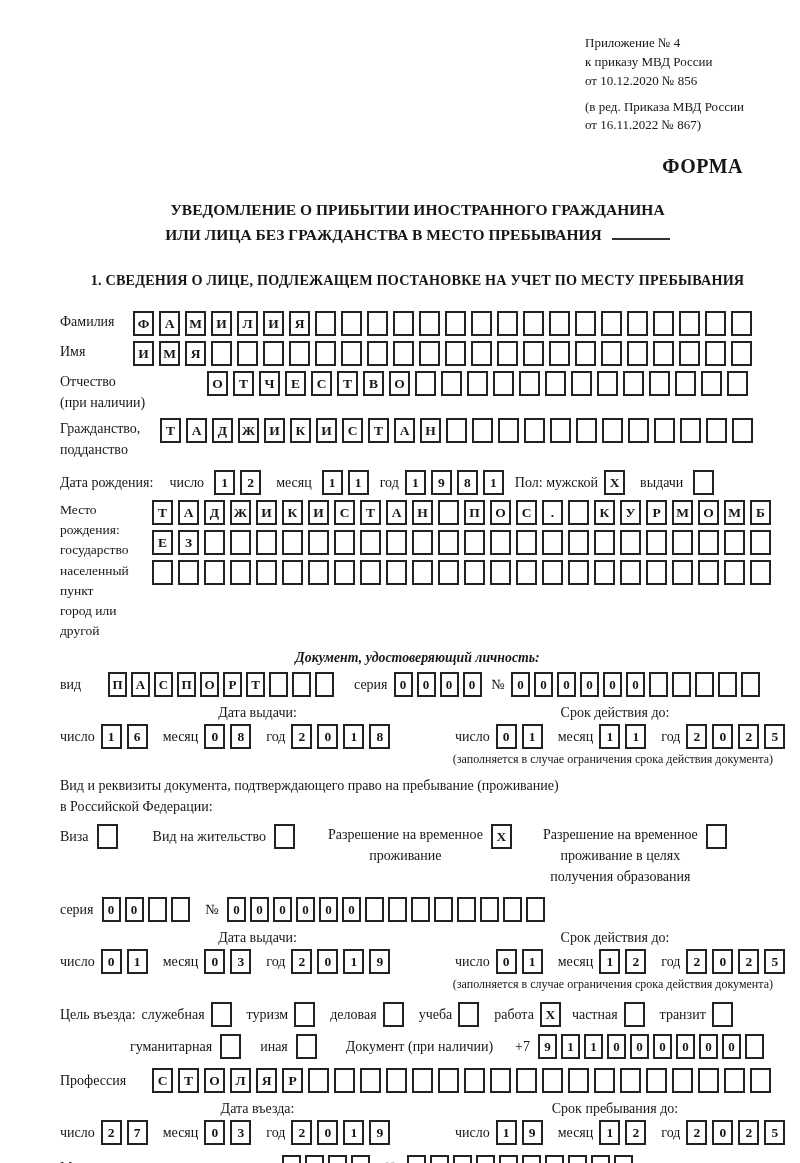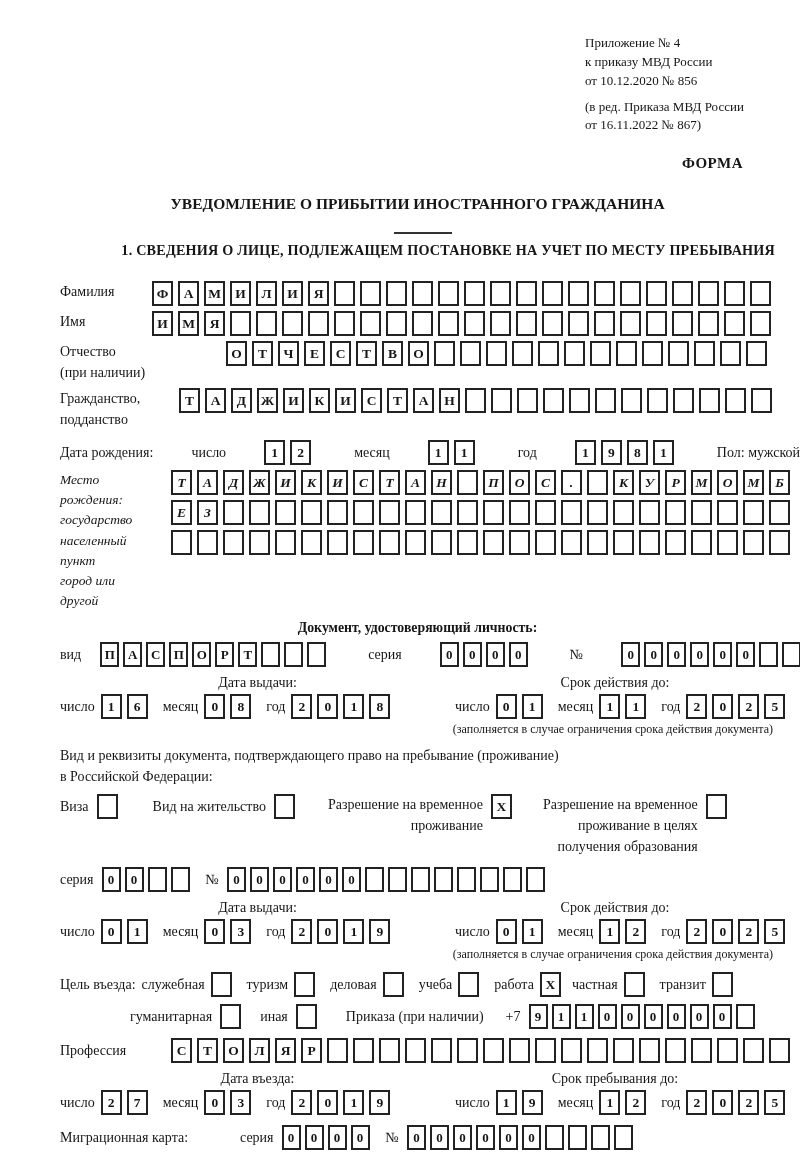--- a/index.html
+++ b/index.html
@@ -2,59 +2,59 @@
 <html><head>
 <meta charset="utf-8">
 <style>
   html,body{margin:0;padding:0;background:#fff;}
   body{width:800px;min-height:1163px;font-family:"Liberation Serif","DejaVu Serif",serif;color:#161616;}
   .page{box-sizing:border-box;width:800px;min-height:1163px;padding:34px 25px 20px 60px;}
 
   
   .hdr{margin-left:auto;width:190px;font-size:13px;line-height:1.45;}
   .hdr .rev{margin-top:7px;}
-  .forma{font-weight:bold;font-size:15px;text-align:right;padding-right:32px;margin-top:20px;letter-spacing:.5px;}
+  .forma{font-weight:bold;font-size:20px;text-align:right;padding-right:32px;margin-top:20px;letter-spacing:.5px;}
 
   
   .title{margin-top:20px;text-align:center;font-weight:bold;font-size:15.5px;line-height:1.6;}
   .blank-underline{display:inline-block;width:58px;border-bottom:2px solid #333;height:12px;margin-left:10px;}
-  .sect{text-align:right;font-weight:bold;font-size:14.2px;letter-spacing:.2px;}
+  .sect{margin-top:24px;text-align:center;font-weight:bold;font-size:14.2px;letter-spacing:.2px;}
 
   
-  .frow{display:flex;align-items:flex-start;margin-top:5px;gap:19px;}
+  .frow{display:flex;align-items:flex-start;margin-top:5px;}
   .flabel{font-size:14px;line-height:1.5;flex:0 0 auto;}
   .t{font-size:14px;line-height:25px;white-space:nowrap;}
   .cells{display:inline-flex;flex:0 0 auto;}
   .cell{display:inline-block;box-sizing:border-box;width:21px;height:25px;border:2px solid #222;
         margin-right:5px;text-align:center;font-weight:700;font-size:13.5px;line-height:21px;background:#fff;}
   .cells.sm .cell{width:19px;margin-right:4px;font-size:13px;}
   .stack > .cells{display:flex;margin-top:0;}
   .stack > .cells + .cells{margin-top:5px;}
 
   .w73{width:73px;} .w100{width:100px;} .w147{width:147px;} .w92{width:92px;} .w150{width:150px;}
 
   .gap6{display:inline-block;width:6px;} .gap10{display:inline-block;width:10px;} .gap16{display:inline-block;width:16px;}
 
-  .doc-heading{margin-top:8px;text-align:center;font-weight:bold;font-size:13.8px;}
+  .doc-heading{margin-top:8px;text-align:center;font-weight:bold;font-size:13.8px;font-style:italic;}
 
   .datehead{display:flex;margin-top:8px;font-size:14px;align-items:center;}
   .datehead .dh-l{flex:0 0 395px;text-align:center;}
   .datehead .dh-r{flex:1;text-align:center;}
   .daterow{display:flex;margin-top:3px;}
   .dcol-l{flex:0 0 395px;display:flex;}
   .dcol-r{flex:1;display:flex;}
   .dcol-l .t,.dcol-r .t{margin-right:6px;}
   .dcol-l .cells,.dcol-r .cells{margin-right:10px;}
   .note-right{text-align:right;font-size:12px;margin-top:3px;padding-right:2px;}
 
   .intro{font-size:14px;line-height:1.55;margin-top:8px;}
   .cbrow{display:flex;align-items:flex-start;margin-top:6px;font-size:14px;}
   .cbitem{display:flex;align-items:flex-start;margin-right:14px;}
   .cbitem .t{margin-right:8px;}
-  .cb-multi{text-align:right;font-size:14px;line-height:1.5;margin-right:8px;}
+  .cb-multi{text-align:center;font-size:14px;line-height:1.5;margin-right:8px;}
 
   .purpose{display:flex;align-items:center;flex-wrap:nowrap;margin-top:10px;}
   .purpose .t{margin-right:6px;}
   .purpose .cells{margin-right:10px;}
   .purpose2{display:flex;align-items:flex-start;margin-top:7px;margin-left:70px;}
   .purpose2 .t{margin-right:8px;}
   .purpose2 .cells{margin-right:14px;}
 
   .serrow{display:flex;align-items:center;margin-top:10px;}
   .serrow .t{margin-right:8px;}
@@ -72,21 +72,21 @@
     <div class="rev">
       <div>(в ред. Приказа МВД России</div>
       <div>от 16.11.2022 № 867)</div>
     </div>
   </div>
   <div class="forma">ФОРМА</div>
 
   <div class="title">
     <div>УВЕДОМЛЕНИЕ О ПРИБЫТИИ ИНОСТРАННОГО ГРАЖДАНИНА</div>
     <div>
-      <span class="blank-underline"></span>
+      <span>ИЛИ ЛИЦА БЕЗ ГРАЖДАНСТВА В МЕСТО ПРЕБЫВАНИЯ</span><span class="blank-underline"></span>
     </div>
   </div>
 
   <div class="sect">1. СВЕДЕНИЯ О ЛИЦЕ, ПОДЛЕЖАЩЕМ ПОСТАНОВКЕ НА УЧЕТ ПО МЕСТУ ПРЕБЫВАНИЯ</div>
 
   <div class="frow" style="margin-top:22px;">
     <div class="flabel w73">Фамилия</div>
     <div class="cells">
         <span class="cell">Ф</span>
         <span class="cell">А</span>
@@ -239,21 +239,21 @@
         <span class="cell">X</span>
       </span>
       <span class="gap10"></span>
     <span class="t">выдачи</span>
       <span class="gap10"></span>
     <span class="cells">
         <span class="cell"></span>
       </span>
   </div>
 
-  <div class="frow" style="font-style:italic;">
+  <div class="frow" style="">
     <div class="flabel w92" style="font-size:13.5px;">
       <div>Место рождения:</div>
       <div>государство</div>
       <div>населенный пункт</div>
       <div>город или другой</div>
     </div>
     <div class="stack">
       <div class="cells">
           <span class="cell">Т</span>
           <span class="cell">А</span>
@@ -569,21 +569,21 @@
   </div>
   <div class="purpose2">
     <span class="t">гуманитарная</span>
     <span class="cells">
         <span class="cell"></span>
       </span>
     <span class="t">иная</span>
     <span class="cells">
         <span class="cell"></span>
       </span>
-    <span class="t" style="margin-left:10px;">Приказа (при наличии)</span>
+    <span class="t" style="margin-left:10px;">Документ (при наличии)</span>
     <span class="t" style="margin-left:14px;">+7</span>
     <span class="cells sm">
         <span class="cell">9</span>
         <span class="cell">1</span>
         <span class="cell">1</span>
         <span class="cell">0</span>
         <span class="cell">0</span>
         <span class="cell">0</span>
         <span class="cell">0</span>
         <span class="cell">0</span>

